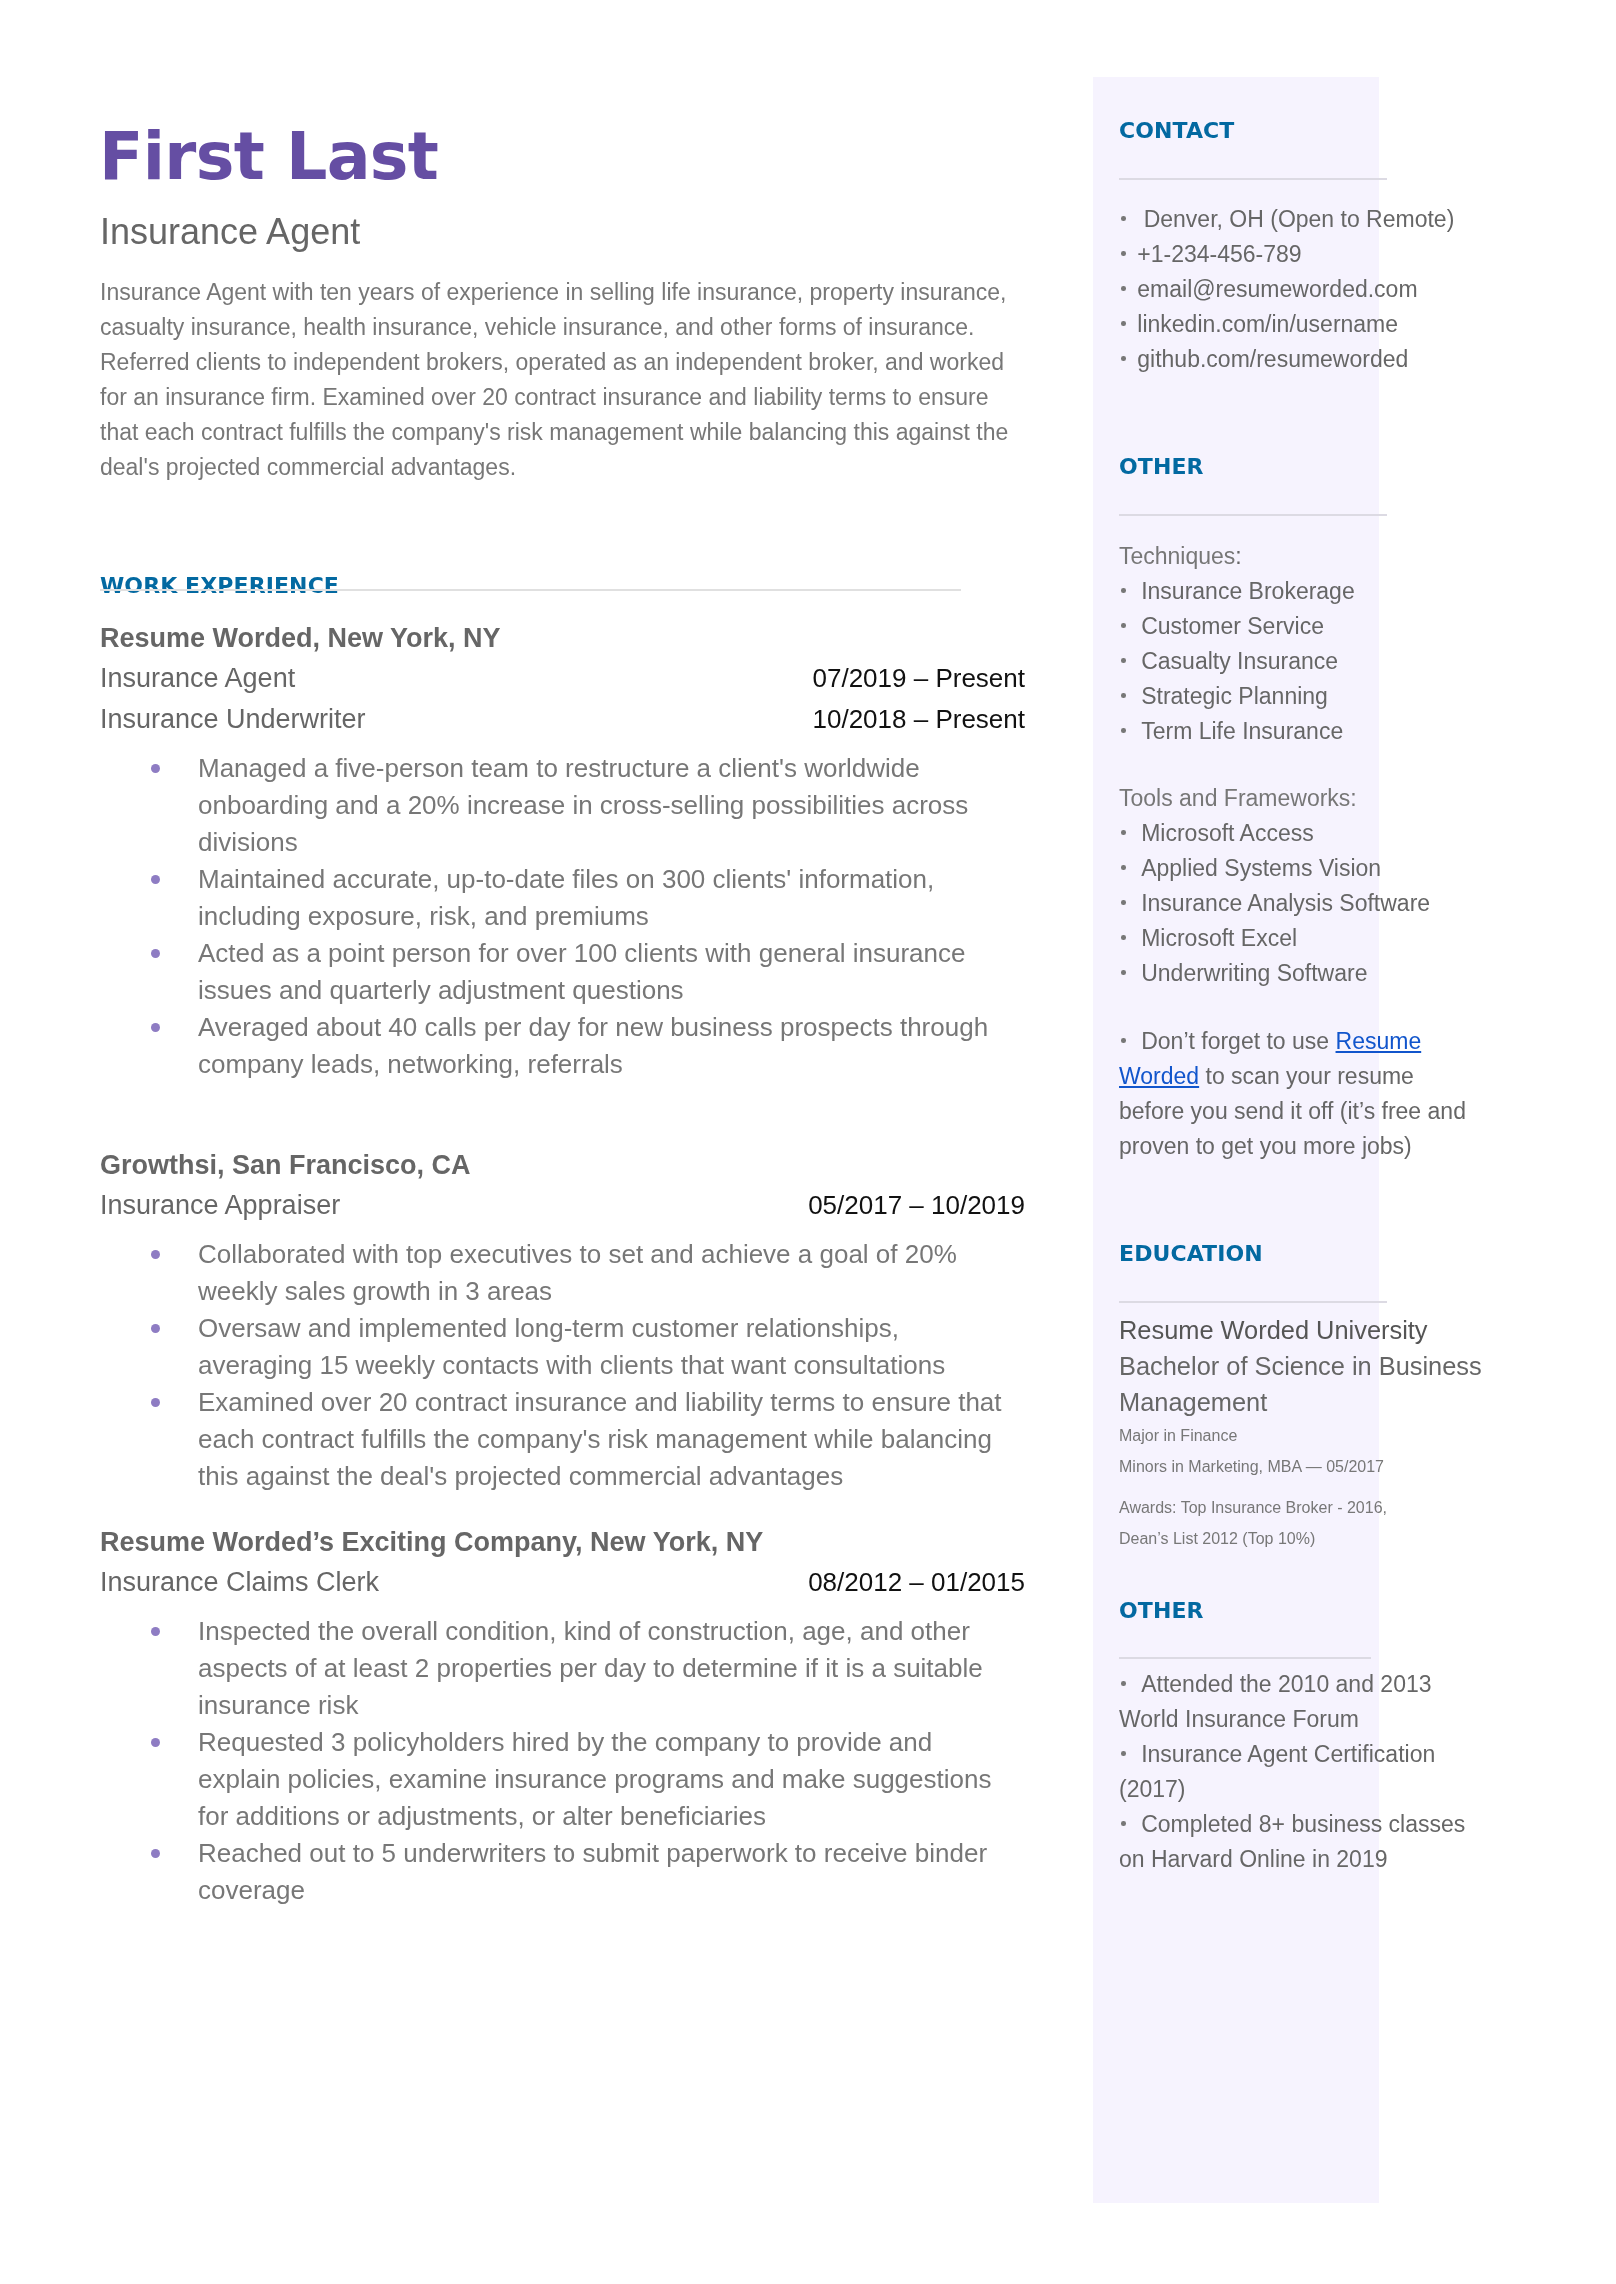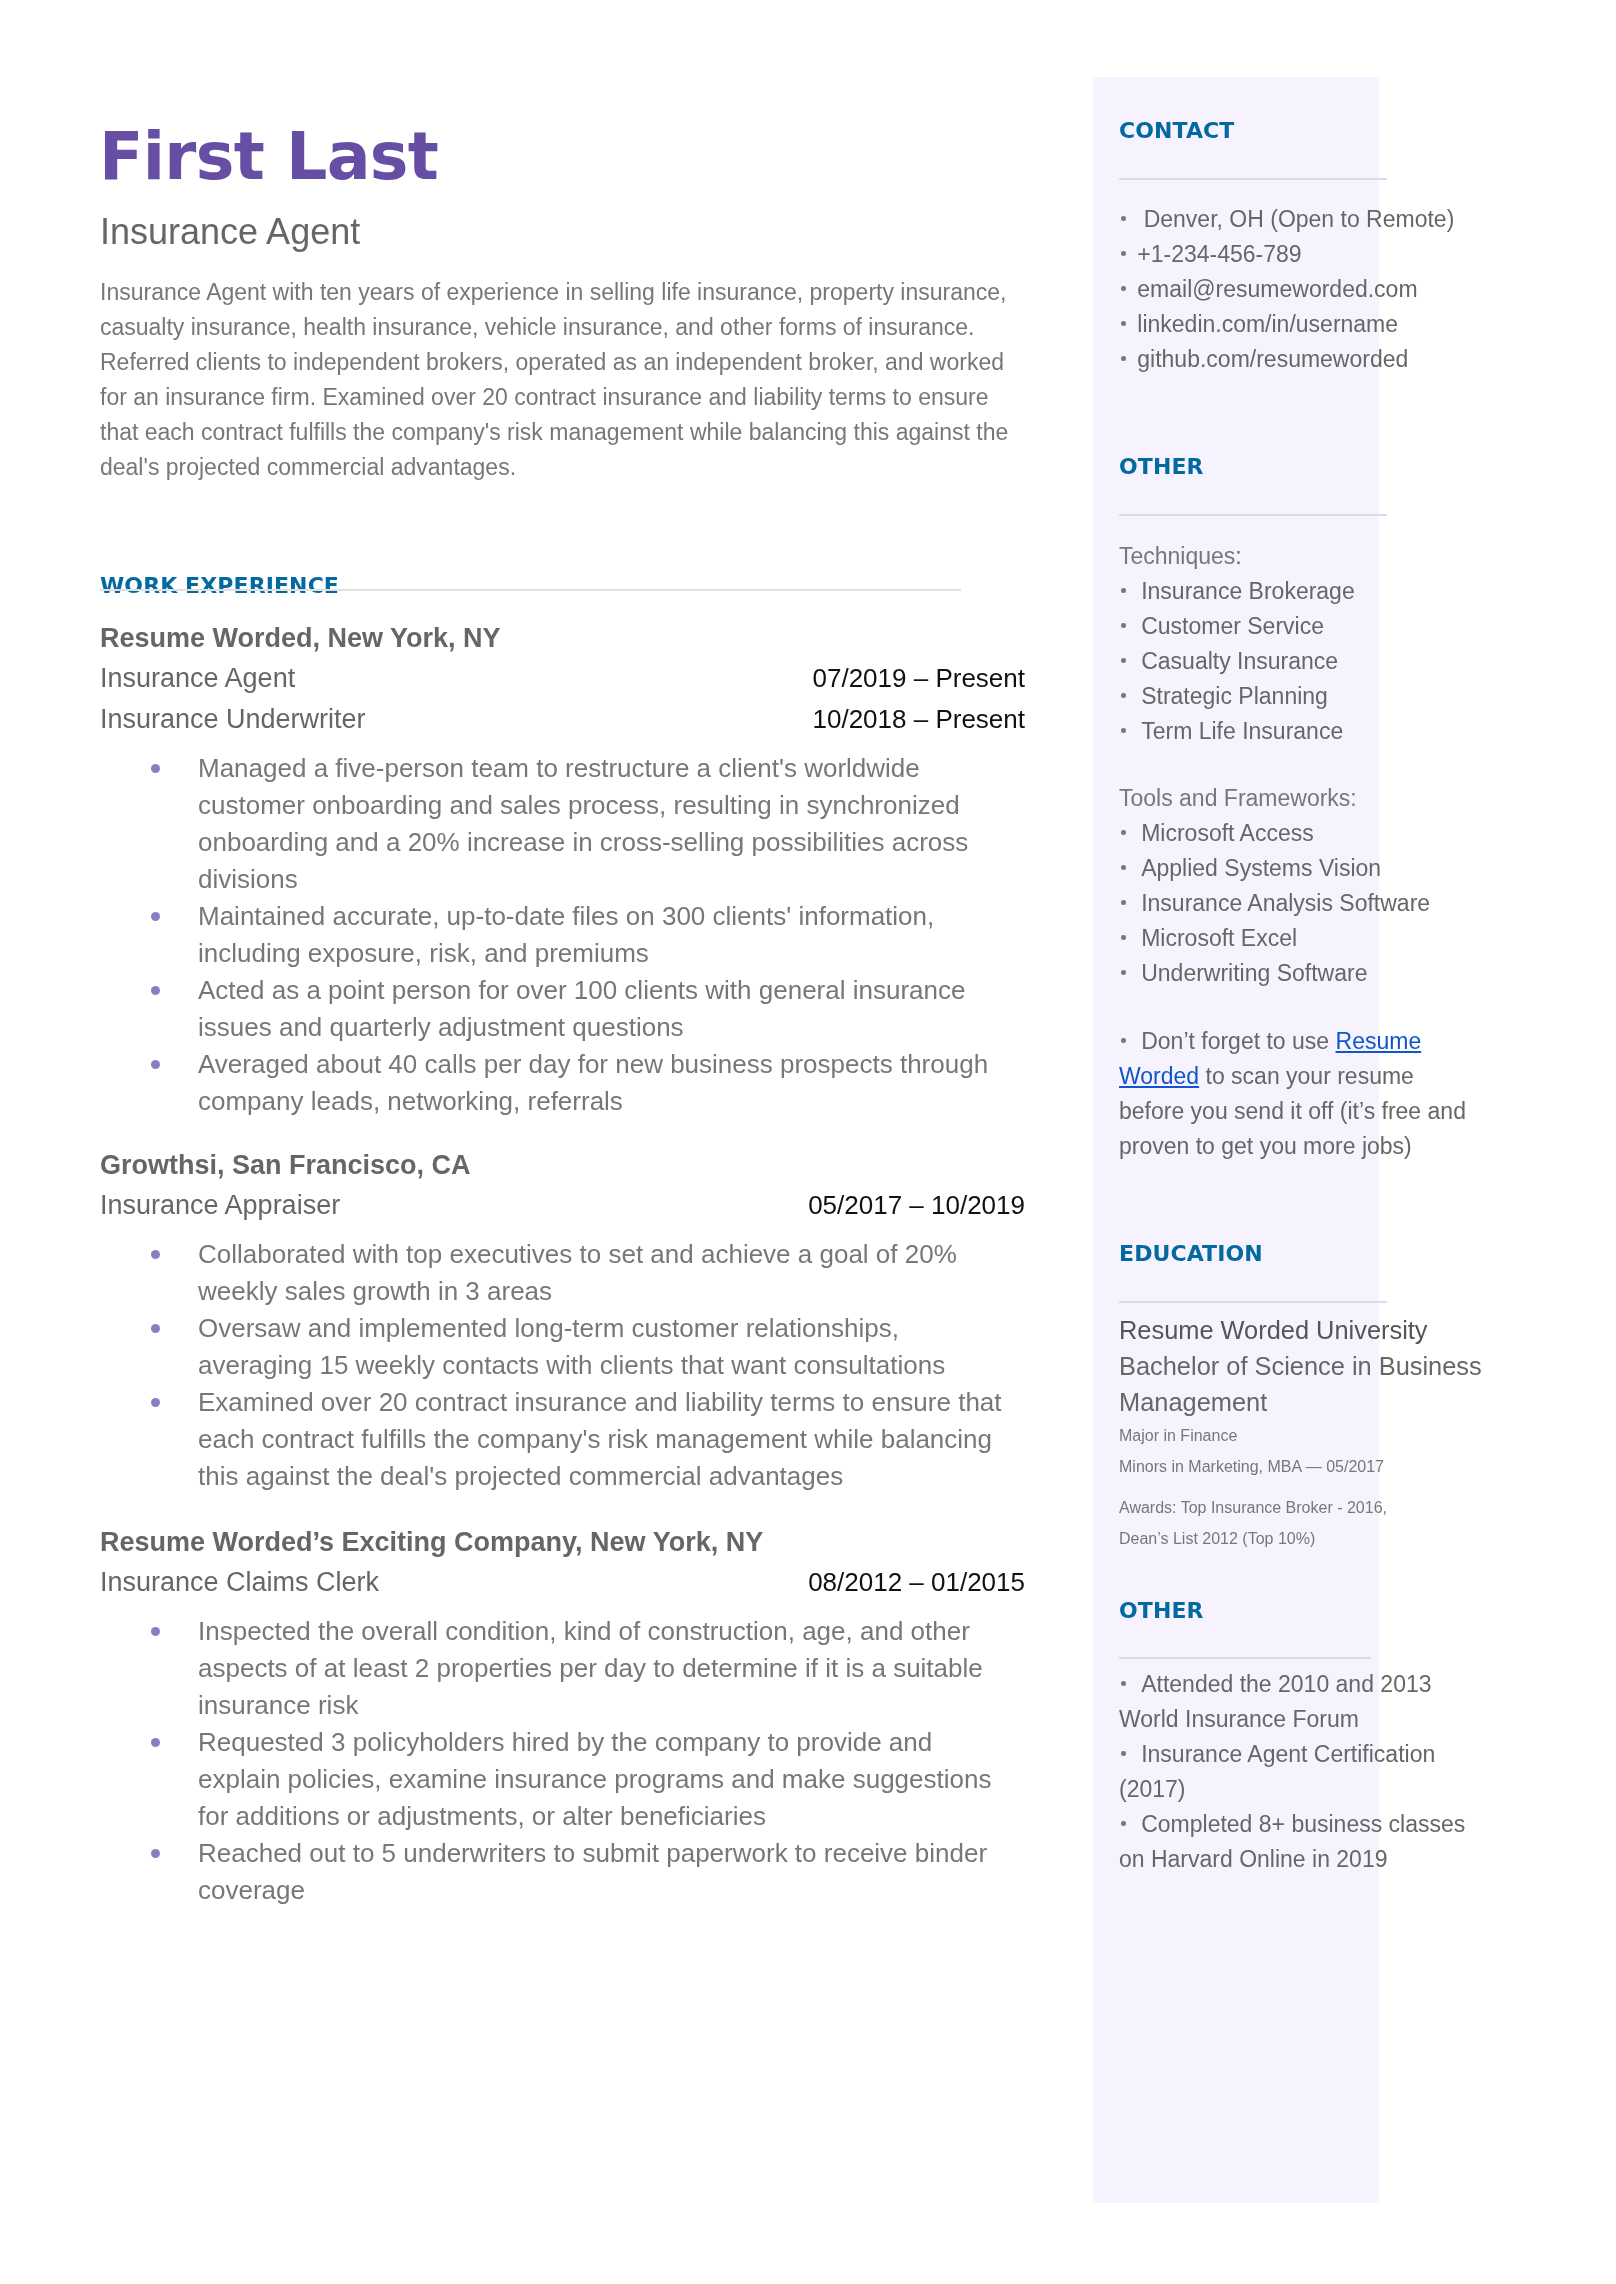--- a/index.html
+++ b/index.html
@@ -96,21 +96,20 @@
     <span class="dates">07/2019 – Present</span>
   </div>
   <div class="role-row">
     <span class="role">Insurance Underwriter</span>
     <span class="dates">10/2018 – Present</span>
   </div>
   <ul class="bullets">
     <li>
       <span class="dot"></span>
       <span class="line">Managed a five-person team to restructure a client's worldwide</span>
-      <span class="line">customer onboarding and sales process, resulting in synchronized</span>
       <span class="line">onboarding and a 20% increase in cross-selling possibilities across</span>
       <span class="line">divisions</span>
     </li>
     <li>
       <span class="dot"></span>
       <span class="line">Maintained accurate, up-to-date files on 300 clients' information,</span>
       <span class="line">including exposure, risk, and premiums</span>
     </li>
     <li>
       <span class="dot"></span>

